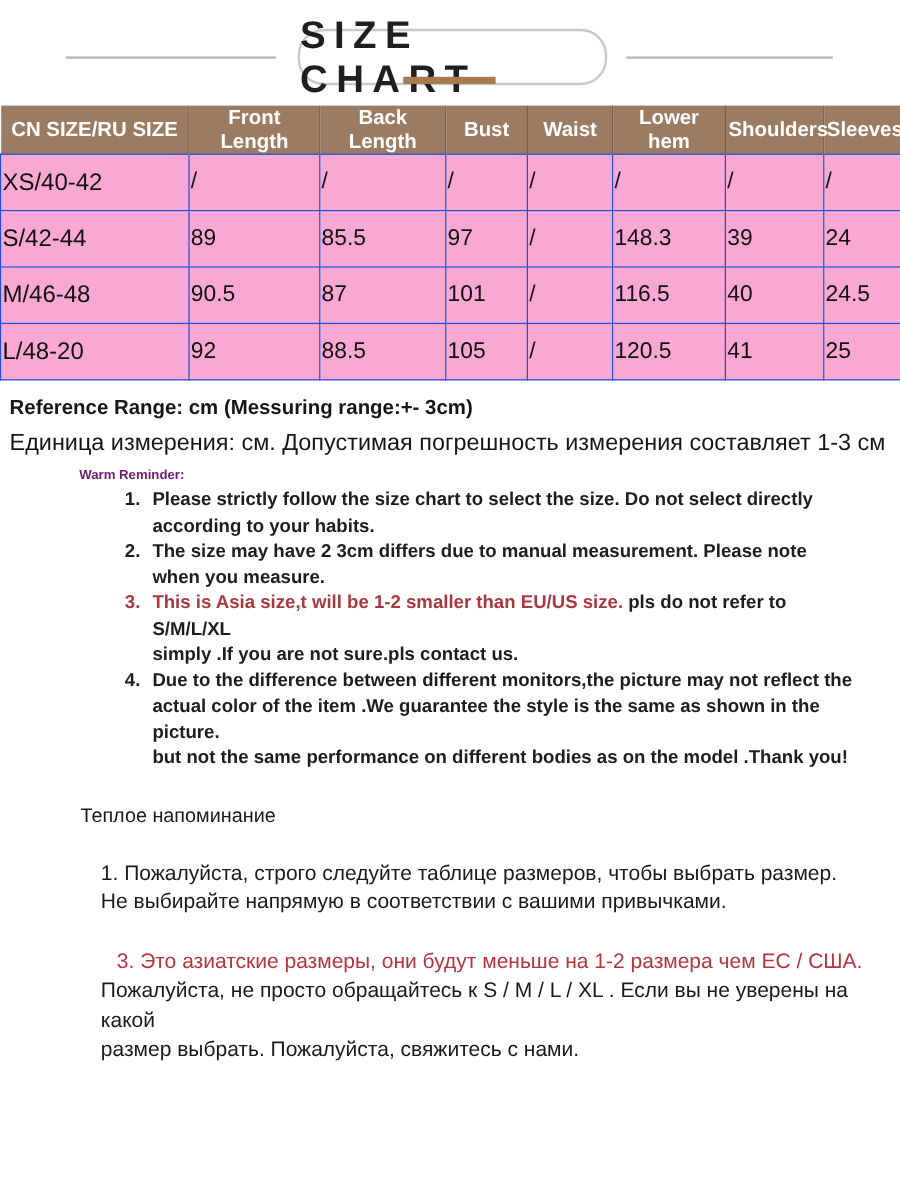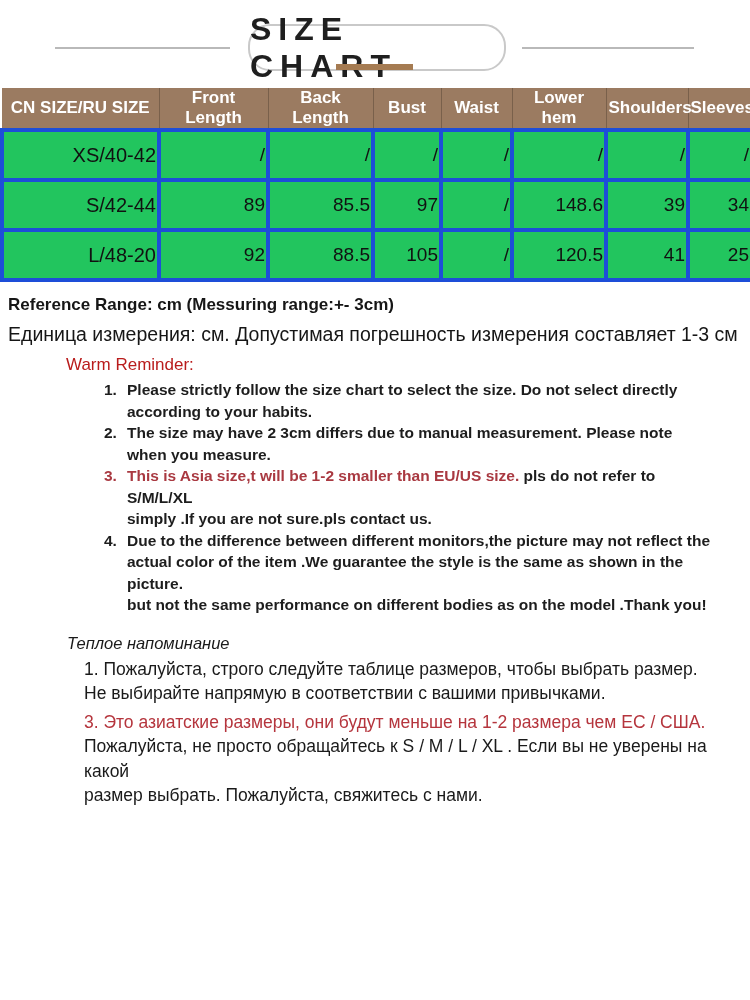--- a/index.html
+++ b/index.html
@@ -17,36 +17,36 @@
     font-size:32px;font-weight:bold;letter-spacing:7px;color:#1f1f1f;z-index:1;}
   .title-underline{position:absolute;left:336px;top:64px;width:77px;height:6px;background:#a57b52;z-index:2;}
 
   
   table{width:750px;border-collapse:collapse;table-layout:fixed;}
   tr.hdr-en th{background:#9b7b61;color:#ffffff;font-size:17px;font-weight:bold;
     height:36px;text-align:center;border-right:1px solid rgba(0,0,0,0.22);padding:0 2px;}
   tr.hdr-en th:last-child{border-right:none;}
   tr.hdr-ru th{font-size:15.5px;font-weight:bold;height:42px;text-align:center;
     border:1px solid #3f3f3f;line-height:1.12;padding:0 2px;background:#fff;color:#111;}
-  tbody td{border:4px solid #1d4ed8;height:44px;text-align:right;font-size:19px;color:#111;background:#22c55e;}
+  tbody td{border:1px solid #1d4ed8;height:44px;text-align:left;font-size:19px;color:#111;background:#f9a8d4;}
   tbody td.size{font-size:20px;}
 
   
   .ref-en{margin:13px 0 5px 8px;font-size:17px;font-weight:bold;color:#161616;}
   .ref-ru{margin:8px 2px 0 8px;font-size:19.5px;color:#161616;}
-  .warm-title-en{margin:9px 0 0 66px;font-size:17px;font-weight:normal;color:#b91c1c;}
+  .warm-title-en{margin:9px 0 0 66px;font-size:11px;font-weight:bold;color:#701a75;}
   .en-list{margin:4px 0 0 104px;width:620px;font-size:15.5px;line-height:21.5px;font-weight:bold;color:#1d1d1d;}
   .en-item{display:flex;}
   .en-item .num{flex:none;width:23px;}
   .en-item .txt{flex:1;}
   .red-en{color:#a93941;}
-  .ru-title{margin:18px 0 0 67px;font-size:16.5px;color:#1a1a1a;font-style:italic;}
+  .ru-title{margin:28px 0 0 67px;font-size:16.5px;color:#1a1a1a;}
   .ru-list{margin:2px 0 0 84px;width:648px;font-size:17.5px;line-height:24.5px;color:#1a1a1a;}
-  .ru-item{margin-top:4px;}
-  .red-ru{color:#b5353d;}
+  .ru-item{margin-top:25px;}
+  .red-ru{color:#b5353d;text-align:center;}
 </style>
 </head>
 <body>
 
 <div class="title-area">
   <div class="deco-line left"></div>
   <div class="title-box">SIZE CHART</div>
   <div class="title-underline"></div>
   <div class="deco-line right"></div>
 </div>
@@ -84,23 +84,33 @@
       <td>/</td>
       <td>/</td>
       <td>/</td>
     </tr>
     <tr>
       <td class="size">S/42-44</td>
       <td>89</td>
       <td>85.5</td>
       <td>97</td>
       <td>/</td>
-      <td>148.6</td>
+      <td>148.3</td>
       <td>39</td>
-      <td>34</td>
+      <td>24</td>
+    </tr>
+    <tr>
+      <td class="size">M/46-48</td>
+      <td>90.5</td>
+      <td>87</td>
+      <td>101</td>
+      <td>/</td>
+      <td>116.5</td>
+      <td>40</td>
+      <td>24.5</td>
     </tr>
     <tr>
       <td class="size">L/48-20</td>
       <td>92</td>
       <td>88.5</td>
       <td>105</td>
       <td>/</td>
       <td>120.5</td>
       <td>41</td>
       <td>25</td>

